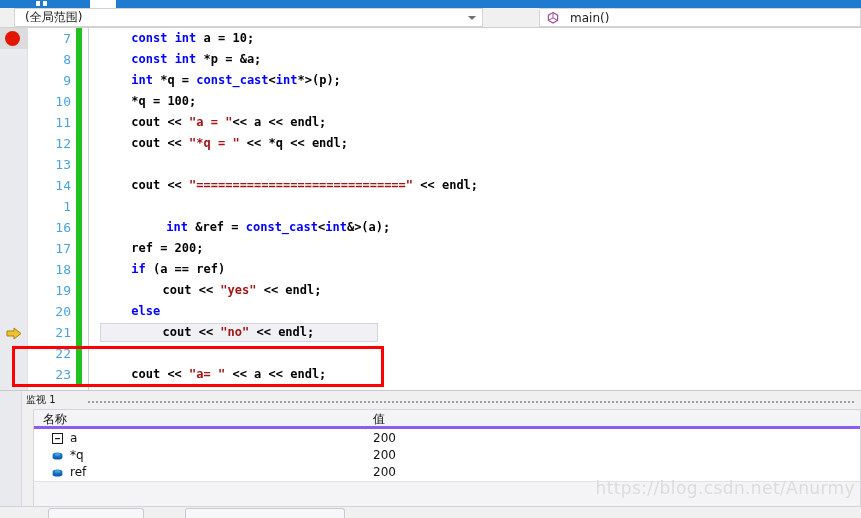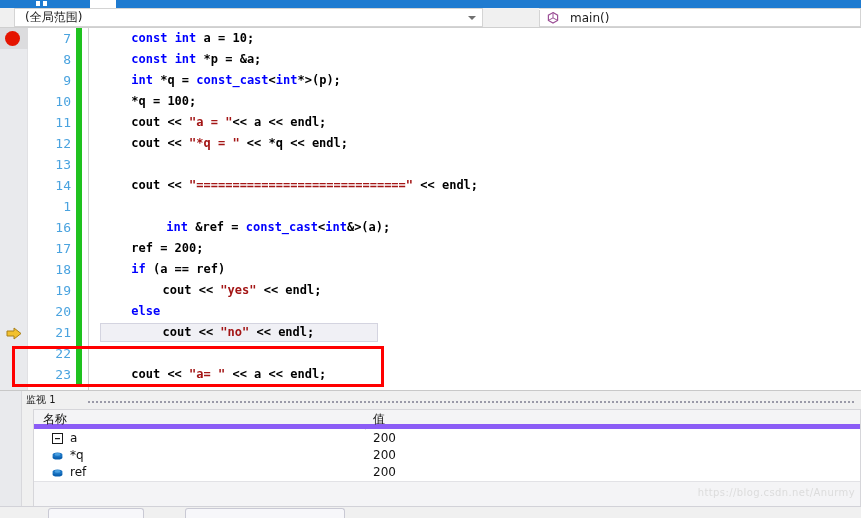--- a/index.html
+++ b/index.html
@@ -272,21 +272,21 @@
     width: 828px; height: 104px;
     background: #ffffff;
     border: 1px solid #d6d6da;
     box-sizing: border-box;
   }
   .wh-row {
     position: absolute;
     left: 0; top: 0;
     width: 100%; height: 19px;
     background: #f4f4f6;
-    border-bottom: 5px solid #8b5cf6;
+    border-bottom: 3px solid #8b5cf6;
     box-sizing: border-box;
   }
   .wh-cell {
     position: absolute;
     top: 1px;
     font-size: 12px;
     color: #111111;
     font-family: "DejaVu Sans", "Liberation Sans", sans-serif;
   }
   .wh-name { left: 9px; }
@@ -350,21 +350,21 @@
     border-bottom: none;
     border-radius: 3px 3px 0 0;
     box-sizing: border-box;
   }
   #btm-tab-1 { left: 48px; width: 96px; }
   #btm-tab-2 { left: 185px; width: 160px; }
 
   .watermark {
     position: absolute;
     right: 6px; bottom: 20px;
-    font-size: 10px;
+    font-size: 17px;
     color: #dcdcdc;
     font-family: "DejaVu Sans", "Liberation Sans", sans-serif;
     letter-spacing: 0.4px;
     user-select: none;
   }
 </style>
 </head>
 <body>
 
 <div id="app">

